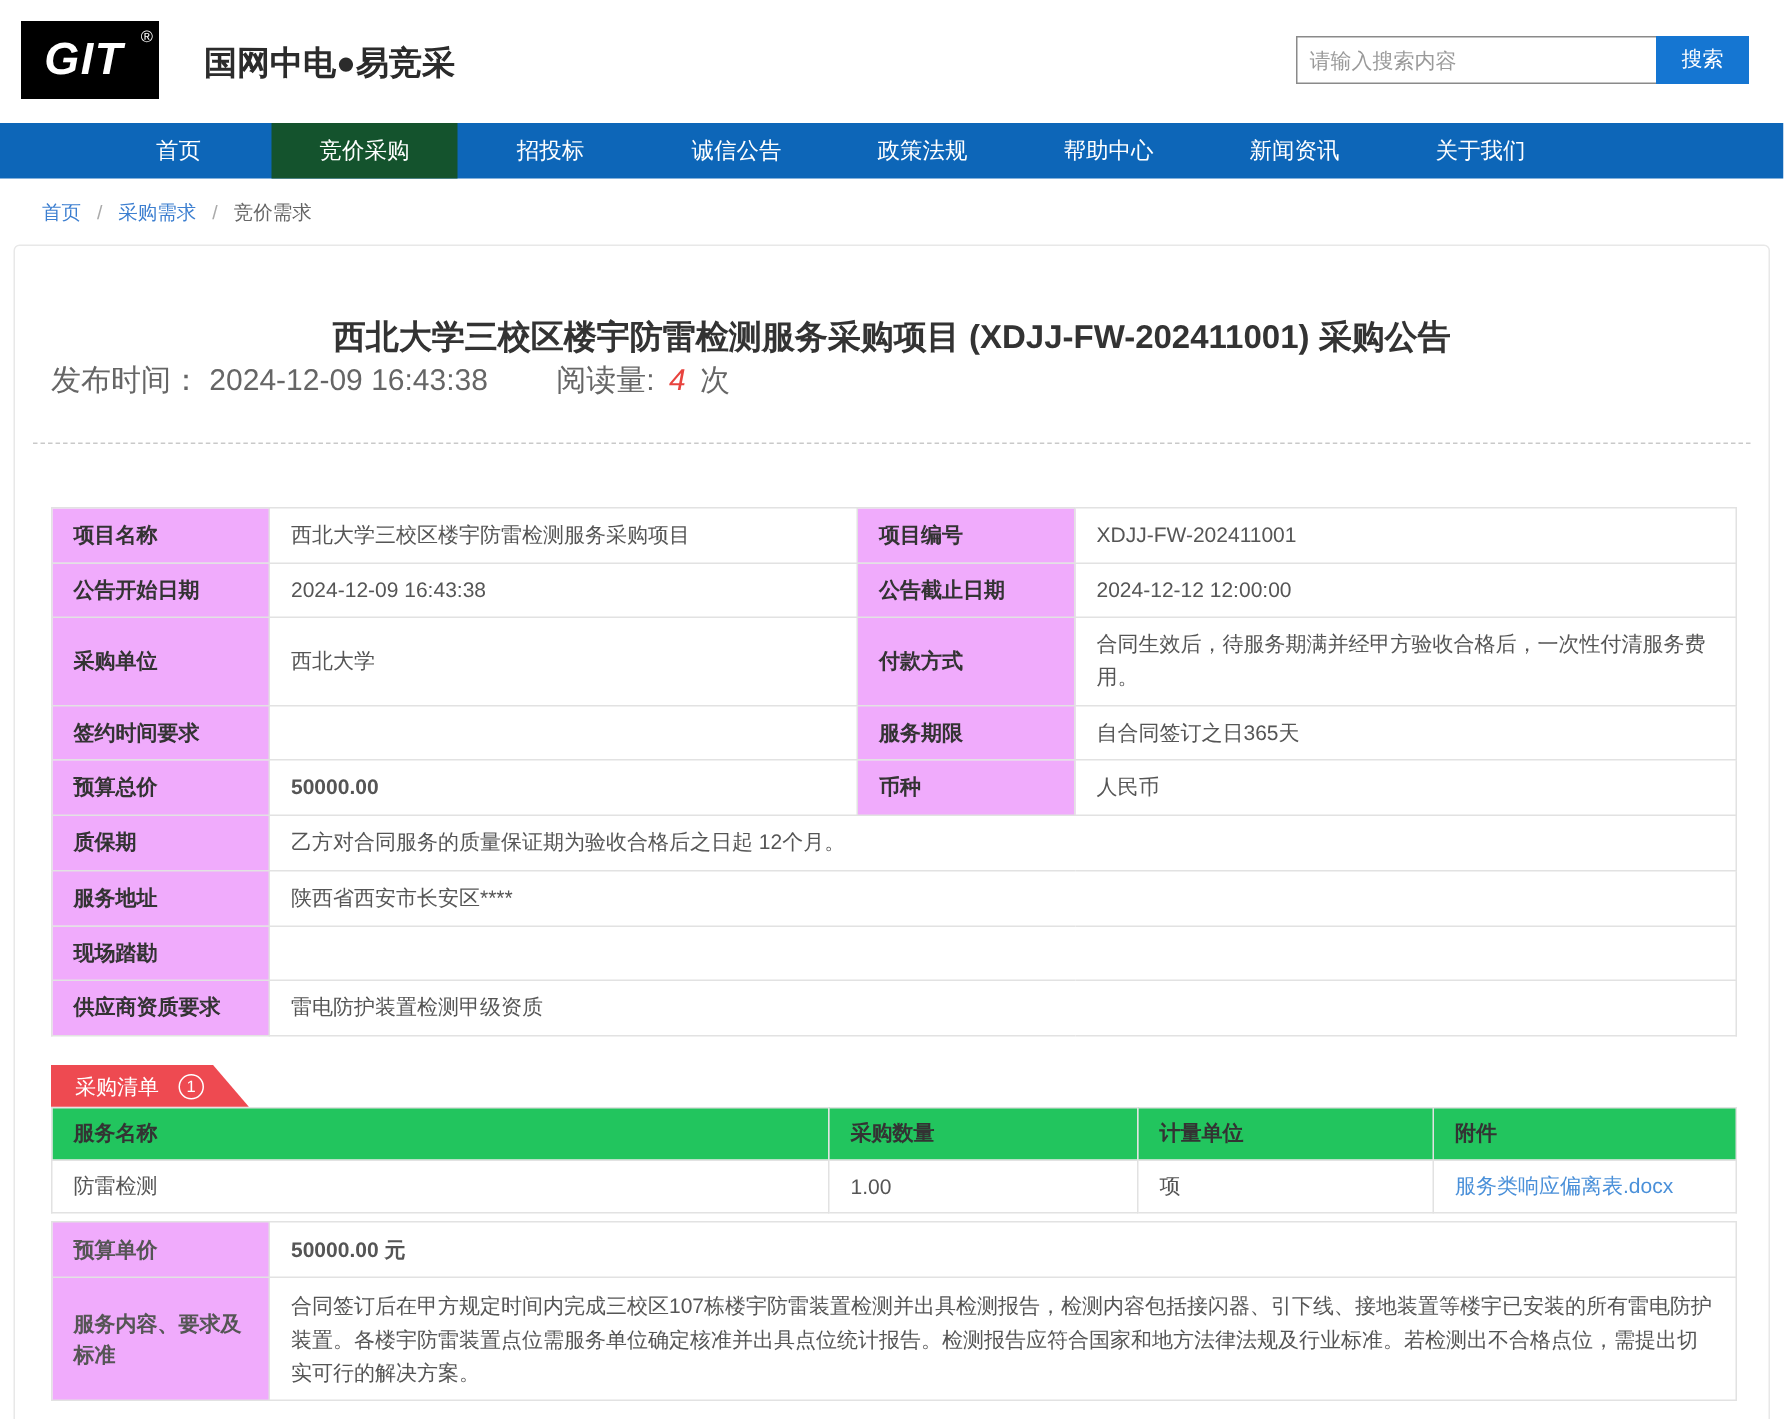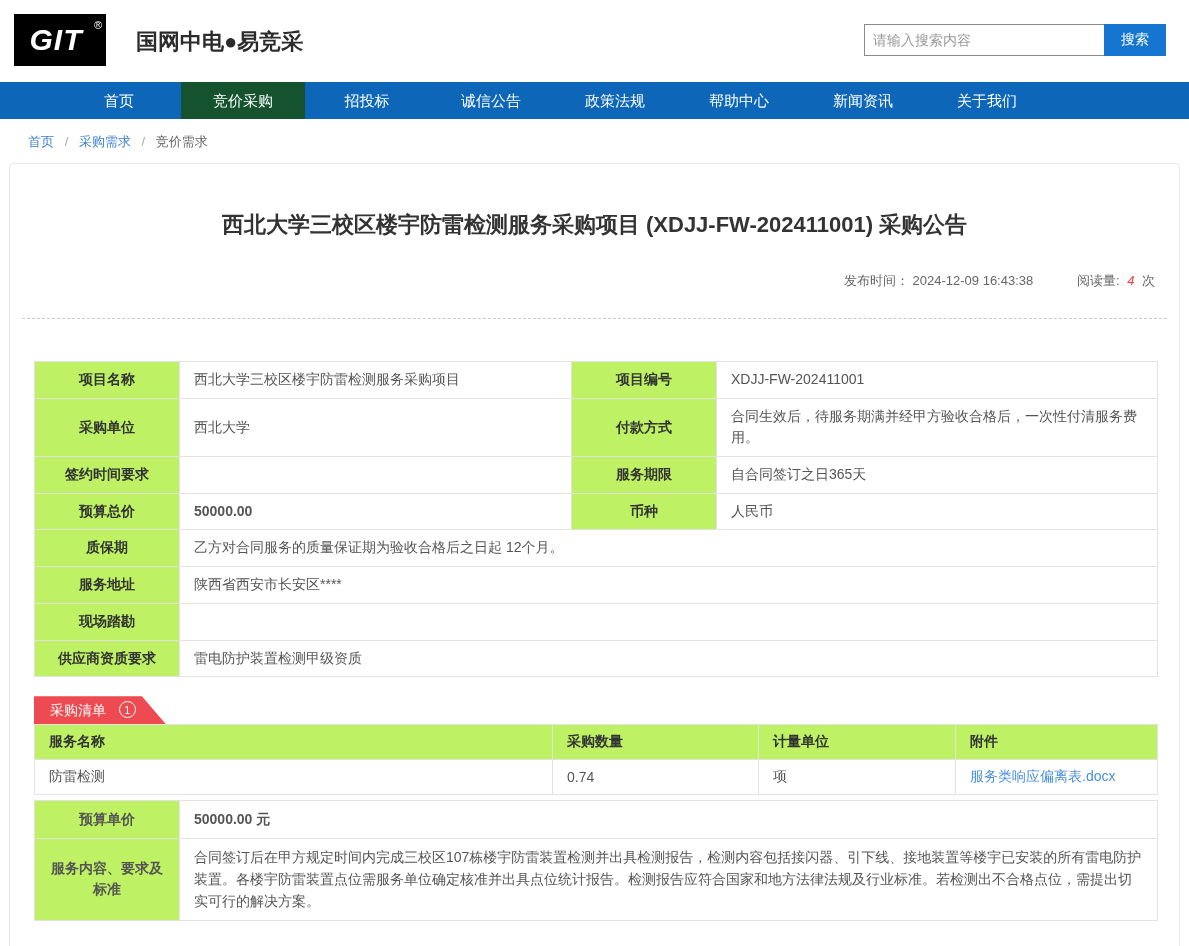--- a/index.html
+++ b/index.html
@@ -30,44 +30,44 @@
   
   .crumbs { padding:14px 0 12px 28px; font-size:13px; color:#999; }
   .crumbs a { color:#3d7fd0; text-decoration:none; cursor:pointer; }
   .crumbs .sep { margin:0 7px; color:#aaa; }
   .crumbs .current { color:#666; }
 
   
   .card { margin:0 9px; background:#fff; border:1px solid #e8e8e8; border-radius:4px;
     min-height:790px; padding:46px 24px 30px; }
   .article-title { text-align:center; font-size:22px; font-weight:bold; color:#333; }
-  .article-meta { text-align:right; margin-top:32px; font-size:13px; color:#666; }
+  .article-meta { text-align:left; font-size:20px; color:#666; }
   .article-meta .views-label { margin-left:40px; }
   .views-count { color:#e8433e; font-style:italic; margin:0 4px; }
   .dash-sep { border:none; border-top:1px dashed #c9c9c9; margin:28px -12px 0; }
 
   
   table { border-collapse:collapse; width:1123px; font-size:14px; table-layout:fixed; }
   td,th { border:1px solid #e2e2e2; padding:7px 14px; vertical-align:middle; }
   .info-table { margin-top:42px; }
   .info-table td { height:35px; line-height:1.55; }
-  td.lbl { background:#bef264; font-weight:bold; color:#333;text-align:center; }
+  td.lbl { background:#f0abfc; font-weight:bold; color:#333; }
   td.val { color:#555; }
   .red-text { color:#e8433e; font-weight:bold; }
 
   
   .ribbon-row { margin-top:19px; height:28px; }
   .ribbon { display:inline-block; height:28px; line-height:28px; background:#ee4a51;
     color:#fff; font-size:14px; padding:0 30px 0 16px;
     clip-path:polygon(0 0, calc(100% - 24px) 0, 100% 100%, 0 100%); }
   .ribbon .badge { display:inline-block; width:17px; height:17px; border:1px solid #fff;
     border-radius:50%; line-height:17px; text-align:center; font-size:11px;
     margin-left:9px; vertical-align:1px; }
 
-  .list-table th { background:#bef264; text-align:left; font-weight:bold; color:#333; height:35px; }
+  .list-table th { background:#22c55e; text-align:left; font-weight:bold; color:#333; height:35px; }
   .list-table td { height:35px; color:#555; }
   .list-table a { color:#4a90d9; text-decoration:none; cursor:pointer; }
 
   .detail-table { margin-top:5px; }
   .detail-table td { line-height:1.6; color:#555; }
   .detail-table td.lbl { line-height:1.5; }
 </style>
 </head>
 <body>
 
@@ -126,20 +126,26 @@
         <col style="width:441px">
       </colgroup>
     <tbody>
       <tr>
         <td class="lbl">项目名称</td>
         <td class="val">西北大学三校区楼宇防雷检测服务采购项目</td>
         <td class="lbl">项目编号</td>
         <td class="val">XDJJ-FW-202411001</td>
       </tr>
       <tr>
+        <td class="lbl">公告开始日期</td>
+        <td class="val">2024-12-09 16:43:38</td>
+        <td class="lbl">公告截止日期</td>
+        <td class="val">2024-12-12 12:00:00</td>
+      </tr>
+      <tr>
         <td class="lbl">采购单位</td>
         <td class="val">西北大学</td>
         <td class="lbl">付款方式</td>
         <td class="val">合同生效后，待服务期满并经甲方验收合格后，一次性付清服务费用。</td>
       </tr>
       <tr>
         <td class="lbl">签约时间要求</td>
         <td class="val"></td>
         <td class="lbl">服务期限</td>
         <td class="val">自合同签订之日365天</td>
@@ -187,21 +193,21 @@
       <tr>
         <th>服务名称</th>
         <th>采购数量</th>
         <th>计量单位</th>
         <th>附件</th>
       </tr>
     </thead>
     <tbody>
       <tr>
         <td>防雷检测</td>
-        <td>0.74</td>
+        <td>1.00</td>
         <td>项</td>
         <td>
           <a>服务类响应偏离表.docx</a>
         </td>
       </tr>
     </tbody>
   </table>
 
   <table class="detail-table">
     <colgroup>

